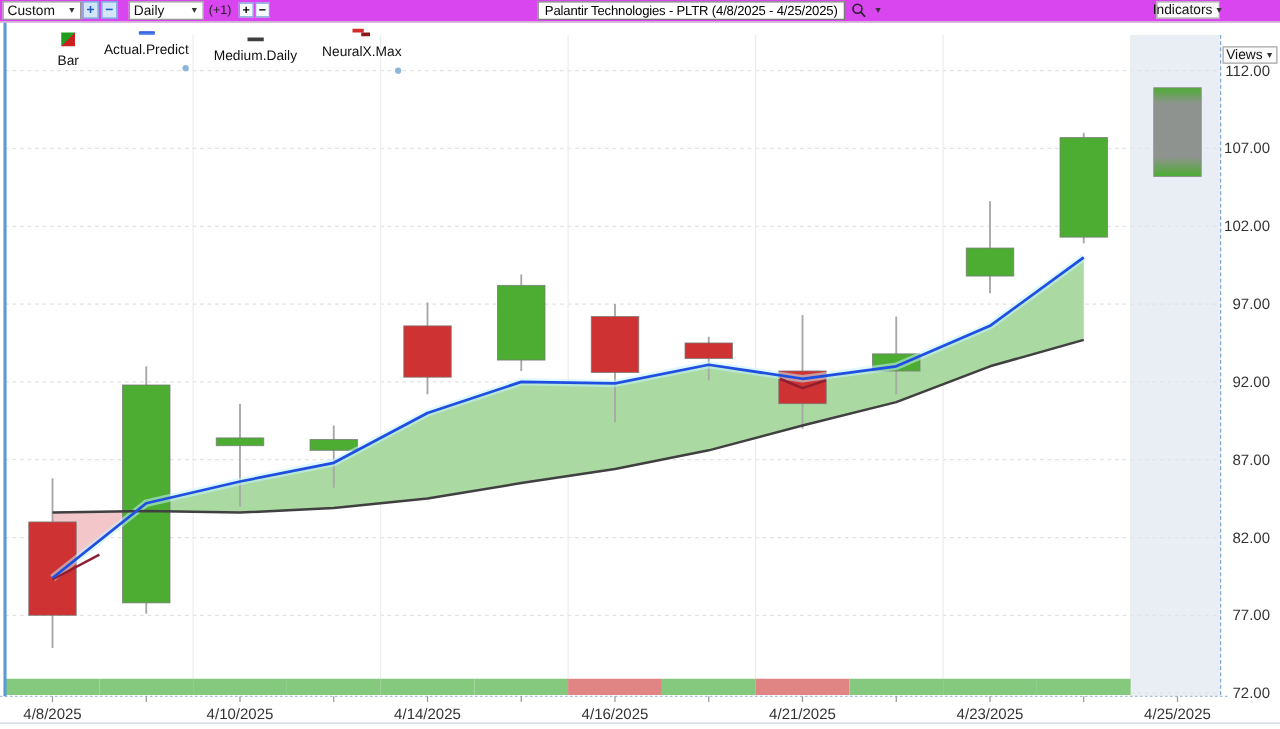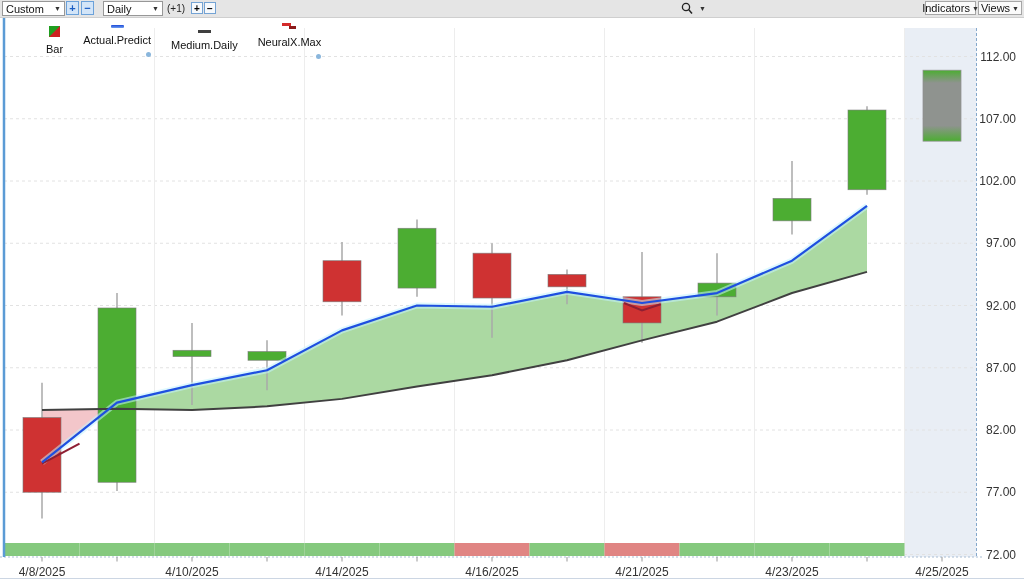--- a/index.html
+++ b/index.html
@@ -1,19 +1,19 @@
 <!DOCTYPE html>
 <html><head>
 <meta charset="utf-8">
 <style>
   html,body{margin:0;padding:0;}
   body{width:1024px;height:583px;position:relative;background:#fff;overflow:hidden;
        font-family:"Liberation Sans",sans-serif;-webkit-font-smoothing:antialiased;}
   
-  .toolbar{position:absolute;top:0;left:0;width:1024px;height:17px;background:#e5e5e5;
+  .toolbar{position:absolute;top:0;left:0;width:1024px;height:17px;background:#d946ef;
            border-bottom:1px solid #cfcfcf;z-index:6;font-size:11px;color:#111;}
   .select{position:absolute;top:1px;height:13px;background:#fff;border:1px solid #979797;
           display:flex;align-items:center;justify-content:space-between;padding:0 3px;cursor:default;}
   .sel-range{left:2px;width:55px;}
   .sel-period{left:103px;width:52px;}
   .arr{font-size:7px;color:#333;line-height:1;margin-left:3px;}
   .zbtn{position:absolute;top:1px;width:13px;height:14px;background:#d3e5f8;border:1px solid #6ba1d9;
         color:#1d5fc4;font-weight:bold;font-size:11px;line-height:11px;padding:0;text-align:center;}
   .zplus{left:66px;} .zminus{left:81px;}
   .bars-label{position:absolute;left:167px;top:3px;font-size:10px;color:#222;}
@@ -21,21 +21,21 @@
         color:#000;font-weight:bold;font-size:10px;line-height:9px;padding:0;text-align:center;}
   .splus{left:191px;} .sminus{left:204px;}
   .titlebox{position:absolute;left:430px;top:1px;width:244px;height:13px;border:1px solid #7a7a7a;
             background:#fff;font-family:"Liberation Sans",sans-serif;font-size:10.5px;letter-spacing:-0.15px;
             text-align:center;padding:0;color:#000;}
   .searchwrap{position:absolute;left:681px;top:1px;height:14px;display:flex;align-items:center;gap:3px;cursor:pointer;}
   .rbtn{position:absolute;top:1px;height:14px;background:#fafafa;border:1px solid #a6a6a6;
         font-family:"Liberation Sans",sans-serif;font-size:11px;color:#111;padding:0 2px;
         display:flex;align-items:center;justify-content:center;gap:1px;}
   .btn-ind{left:925px;width:51px;}
-  .btn-views{left:978px;width:44px;}
+  .btn-views{left:978px;width:44px;margin-top:36px;}
   .rbtn .arr{margin-left:1px;}
   
   .legend{position:absolute;left:46px;top:22px;display:flex;align-items:center;gap:20px;
           font-size:11px;color:#111;z-index:4;}
   .legend .item{display:flex;align-items:center;gap:6px;flex-direction:column;}
   .ic-bar{width:11px;height:11px;background:linear-gradient(135deg,#1f9e1f 49%,#cc2020 51%);}
   .ic-blue{width:13px;height:3px;border-radius:1px;background:linear-gradient(#1b49d8,#6f9df0);}
   .ic-dark{width:13px;height:3px;background:#3f3f3f;}
   .ic-nx{position:relative;width:14px;height:8px;}
   .ic-nx i{position:absolute;display:block;}
@@ -159,20 +159,21 @@
   </div>
   <button class="zbtn zplus">+</button>
   <button class="zbtn zminus">−</button>
   <div class="select sel-period">
     <span>Daily</span>
     <span class="arr">▼</span>
   </div>
   <span class="bars-label">(+1)</span>
   <button class="sbtn splus">+</button>
   <button class="sbtn sminus">−</button>
+  <input class="titlebox" readonly="" value="Palantir Technologies - PLTR (4/8/2025 - 4/25/2025)" style="">
   <span class="searchwrap">
     <svg width="12" height="13" viewBox="0 0 12 13">
       <circle cx="5" cy="5" r="3.6" fill="none" stroke="#222" stroke-width="1.3"></circle>
       <line x1="7.8" y1="7.8" x2="11" y2="11.4" stroke="#222" stroke-width="1.5"></line>
     </svg>
     <span class="arr">▼</span>
   </span>
   <button class="rbtn btn-ind">
     <span>Indicators</span>
       <span class="arr">▼</span>

